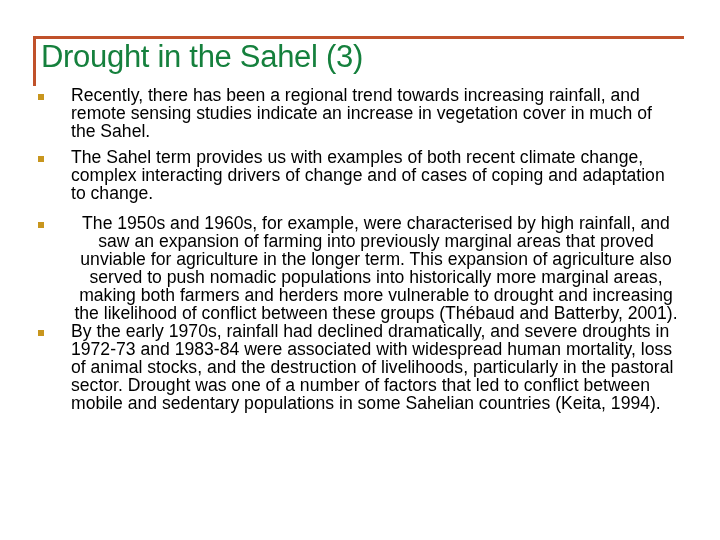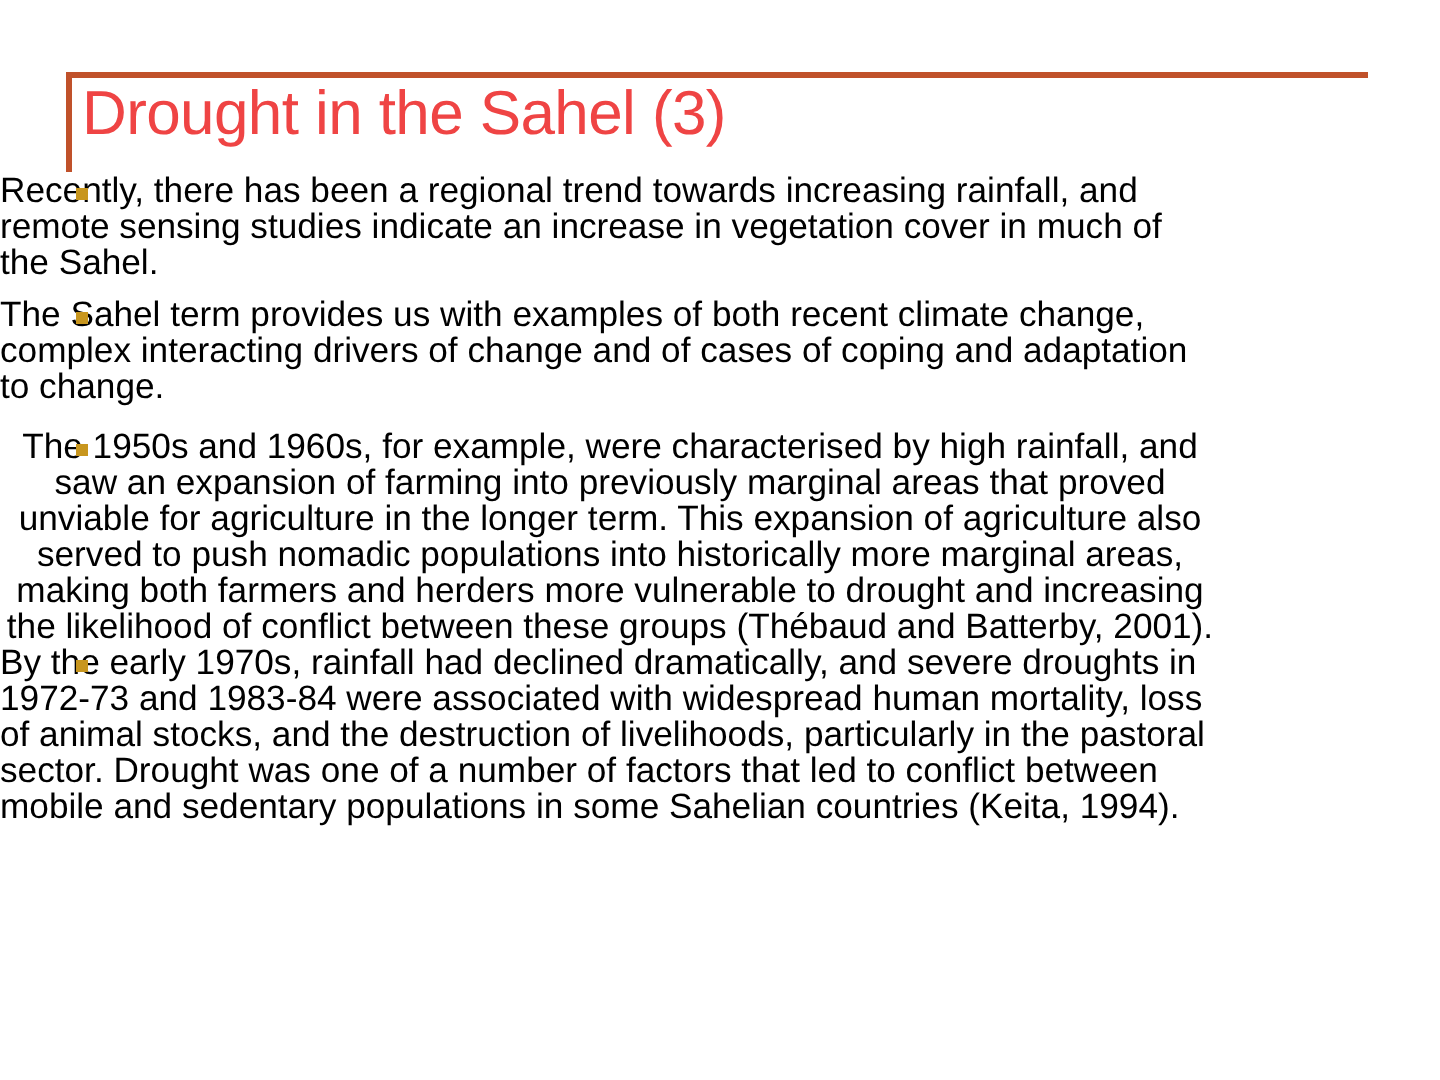--- a/index.html
+++ b/index.html
@@ -10,28 +10,28 @@
   .top-rule {
     position: absolute; left: 33px; top: 36px; width: 651px; height: 3px;
     background: #c0512a;
   }
   .left-rule {
     position: absolute; left: 33px; top: 36px; width: 3px; height: 50px;
     background: #c0512a;
   }
   .title {
     position: absolute; left: 41px; top: 39px;
-    font-size: 31px; line-height: 36px; color: #ef4444; margin: 0; font-weight: normal;
+    font-size: 31px; line-height: 36px; color: #15803d; margin: 0; font-weight: normal;
     letter-spacing: -0.3px;
   }
   .bullets {
     position: absolute; left: 0; top: 84px; width: 720px; margin: 0; padding: 0; list-style: none;
   }
   .bullet {
-    position: relative; margin: 0; width: 610px;
+    position: relative; margin: 0; padding-left: 71px; width: 610px;
     font-size: 17.6px; line-height: 18px; color: #000000;
   }
   .bullet-marker {
     position: absolute; left: 38px; top: 8px; width: 6px; height: 6px; background: #c8961e;
   }
   .b1 { margin-top: 2px; }
   .b2 { margin-top: 8px; }
   .b3 { margin-top: 12px; text-align: center; }
   .b4 { }
 </style>

